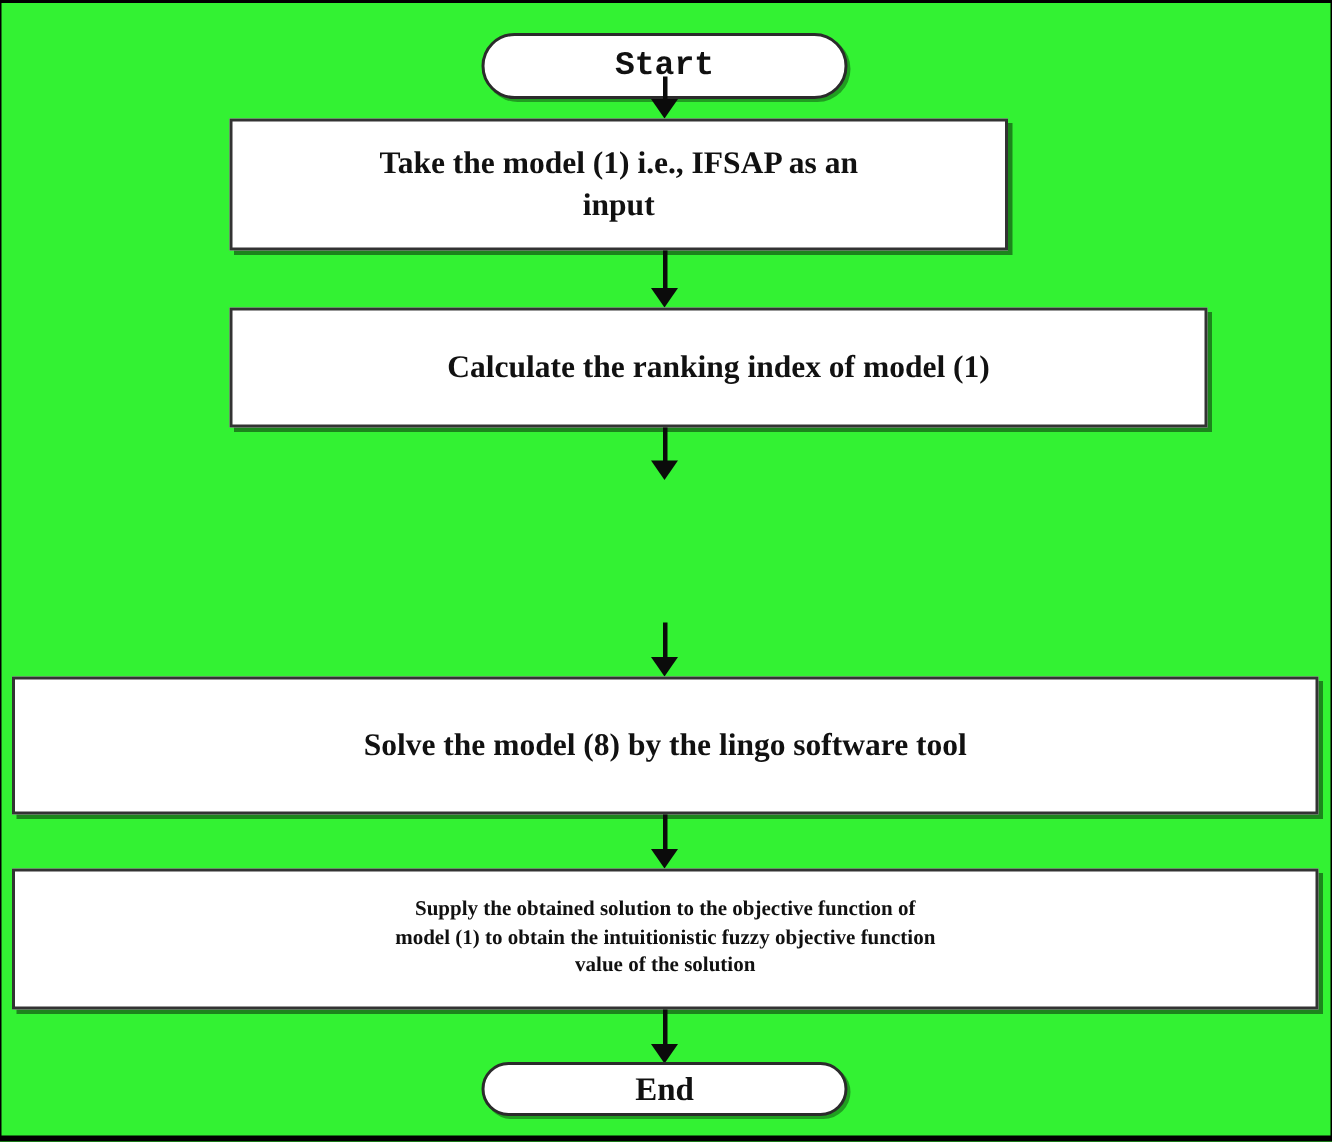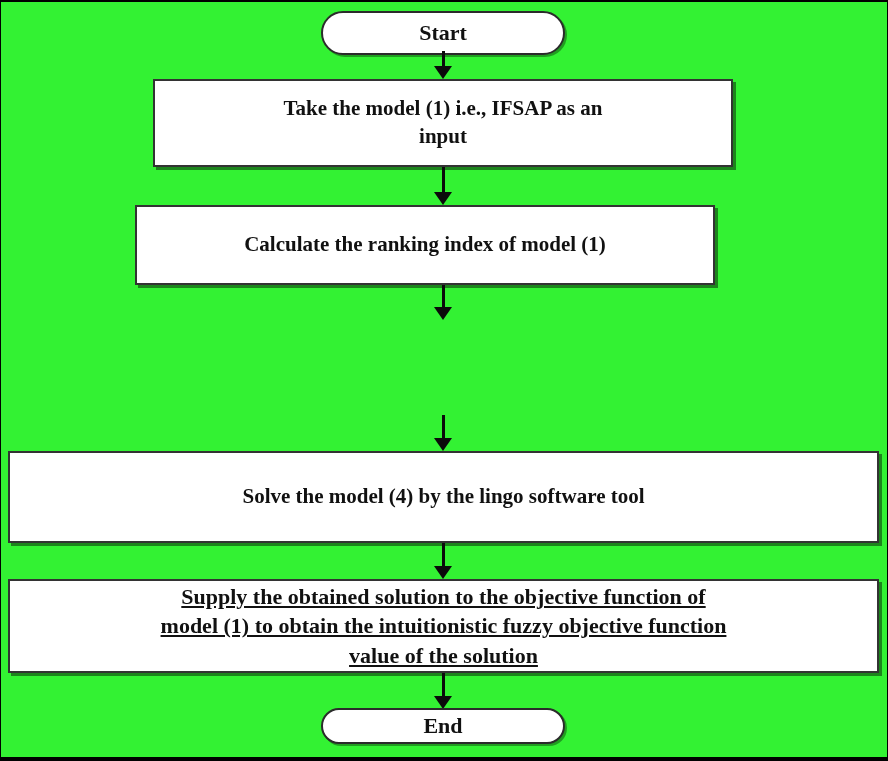--- a/index.html
+++ b/index.html
@@ -43,21 +43,21 @@
     border-radius: 0;
   }
   .node .label {
     display: block;
     line-height: 1.32;
     padding: 0 14px;
     white-space: pre-line;
   }
   .f22 { font-size: 22px; }
   .f21 { font-size: 21px; }
-  .f20 { font-size: 22px; text-decoration: underline; }
+  .f20 { font-size: 14px; }
 
   
   .connector {
     position: absolute;
   }
   .connector .shaft {
     position: absolute;
     left: 50%;
     top: 0;
     width: 3px;
@@ -74,56 +74,56 @@
     border-left: 9px solid transparent;
     border-right: 9px solid transparent;
     border-top: 13px solid #0b0b0b;
   }
 </style>
 </head>
 <body>
 
 <div id="canvas">
 
-  <div class="node terminator f22" style="left:320px; top:9px; width:244px; height:44px;">
+  <div class="node terminator f22" style="left:320px; top:20px; width:244px; height:44px;font-family:Liberation Mono, monospace;">
     <span class="label">Start</span>
   </div>
 
   <div class="connector" style="left:427px; top:49px; width:30px; height:28px;">
     <div class="shaft" style="height:17px;"></div>
     <div class="head"></div>
   </div>
 
-  <div class="node process f21" style="left:152px; top:77px; width:580px; height:88px;">
+  <div class="node process f21" style="left:152px; top:77px; width:519px; height:88px;">
     <span class="label">Take the model (1) i.e., IFSAP as an
 input</span>
   </div>
 
   <div class="connector" style="left:427px; top:165px; width:30px; height:38px;">
     <div class="shaft" style="height:27px;"></div>
     <div class="head"></div>
   </div>
 
-  <div class="node process f21" style="left:134px; top:203px; width:580px; height:80px;">
+  <div class="node process f21" style="left:152px; top:203px; width:652px; height:80px;">
     <span class="label">Calculate the ranking index of model (1)</span>
   </div>
 
   <div class="connector" style="left:427px; top:283px; width:30px; height:35px;">
     <div class="shaft" style="height:24px;"></div>
     <div class="head"></div>
   </div>
 
 
   <div class="connector" style="left:427px; top:413px; width:30px; height:36px;">
     <div class="shaft" style="height:25px;"></div>
     <div class="head"></div>
   </div>
 
   <div class="node process f21" style="left:7px; top:449px; width:871px; height:92px;">
-    <span class="label">Solve the model (4) by the lingo software tool</span>
+    <span class="label">Solve the model (8) by the lingo software tool</span>
   </div>
 
   <div class="connector" style="left:427px; top:541px; width:30px; height:36px;">
     <div class="shaft" style="height:25px;"></div>
     <div class="head"></div>
   </div>
 
   <div class="node process f20" style="left:7px; top:577px; width:871px; height:94px;">
     <span class="label">Supply the obtained solution to the objective function of
 model (1) to obtain the intuitionistic fuzzy objective function

